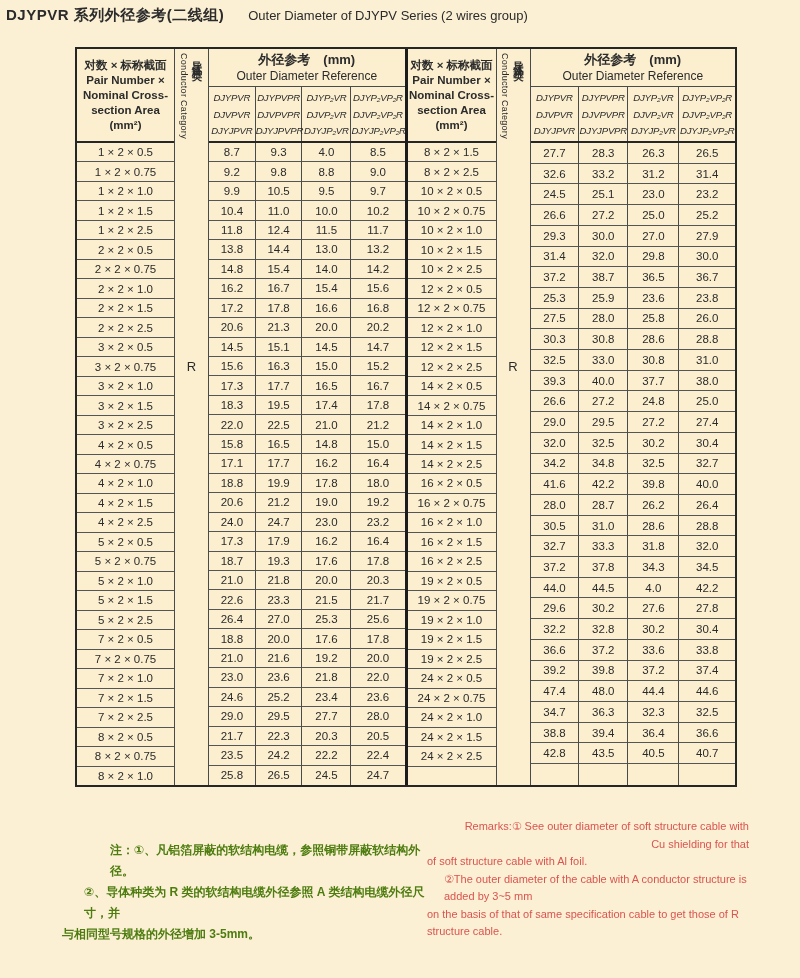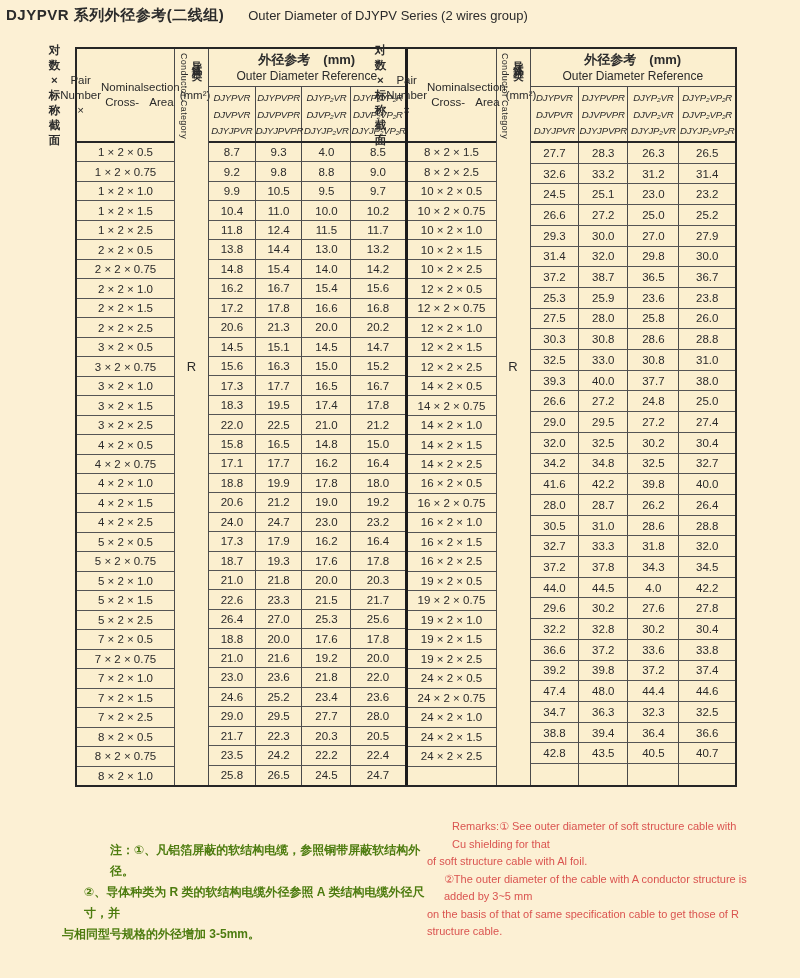--- a/index.html
+++ b/index.html
@@ -11,23 +11,23 @@
   .title-zh{font-size:15px;font-weight:bold;letter-spacing:.5px;}
   .title-en{font-size:13px;}
 
   
   .table-frame{position:absolute;left:75px;top:47px;width:662px;height:740px;border:2px solid #262626;box-sizing:border-box;display:flex;background:#FBEFCF;}
   .half{flex:1;display:flex;min-width:0;}
   .half.right{border-left:3px solid #1c1c1c;}
 
   .spec-col{width:97px;flex:0 0 97px;border-right:1px solid #4a4a4a;display:flex;flex-direction:column;}
   .half.right .spec-col{width:88px;flex:0 0 88px;}
-  .spec-header{height:92px;flex:0 0 92px;border-bottom:2px solid #262626;display:flex;flex-direction:row;justify-content:center;align-items:center;text-align:center;line-height:15px;padding-left:8px;}
+  .spec-header{height:92px;flex:0 0 92px;border-bottom:2px solid #262626;display:flex;flex-direction:column;justify-content:center;align-items:center;text-align:center;line-height:15px;}
   .sh-zh{font-size:11.5px;font-weight:bold;}
-  .sh-en{font-size:11.5px;}
+  .sh-en{font-size:11.5px;font-weight:bold;}
   .spec-cell{flex:1;display:flex;align-items:center;justify-content:center;font-size:11.5px;border-bottom:1px solid #555;white-space:nowrap;}
   .spec-col .spec-cell:last-child{border-bottom:none;}
 
   .cond-col{width:33px;flex:0 0 33px;border-right:1px solid #4a4a4a;position:relative;}
   .cond-texts{position:absolute;top:4px;left:0;right:0;display:flex;justify-content:center;gap:2px;}
   .cond-en{writing-mode:vertical-rl;font-size:9px;letter-spacing:.3px;}
   .cond-zh{writing-mode:vertical-rl;text-orientation:upright;font-size:10.5px;font-weight:bold;letter-spacing:3px;}
   .cond-r{position:absolute;top:310px;left:0;right:0;text-align:center;font-size:13px;}
 
   .num-area{flex:1;display:flex;flex-direction:column;min-width:0;}
@@ -46,21 +46,21 @@
   .col0{flex:1;}
   .col1{flex:1;}
   .col2{flex:1.05;}
   .col3{flex:1.16;}
 
   
   .notes-zh{position:absolute;left:62px;top:820px;width:366px;color:#4d7c0f;font-size:12px;line-height:21px;font-weight:bold;margin-top:20px;}
   .notes-zh .ind1{padding-left:48px;}
   .notes-zh .ind2{padding-left:22px;}
   .notes-en{position:absolute;left:427px;top:818px;width:322px;color:#DA5450;font-size:11px;line-height:17.5px;}
-  .notes-en .ind1{padding-left:25px;}
+  .notes-en .ind1{padding-left:25px;text-align:right;}
   .notes-en .ind3{padding-left:17px;}
 </style>
 </head>
 <body>
 
 <div class="page">
 
   <div class="title-bar">
     <span class="title-zh">DJYPVR 系列外径参考(二线组)</span>
     <span class="title-en">Outer Diameter of DJYPV Series (2 wires group)</span>

